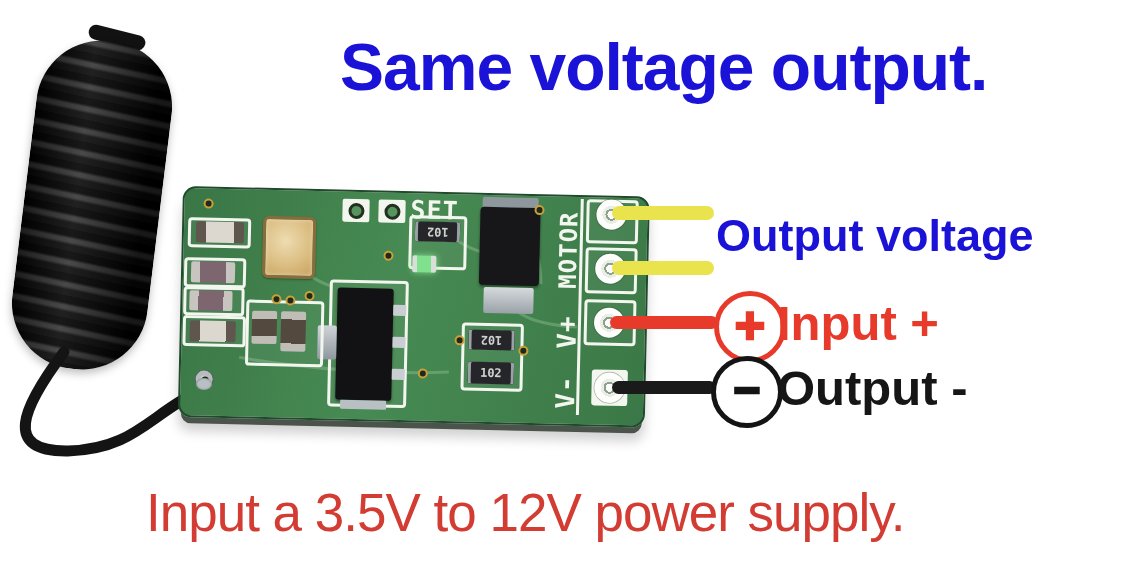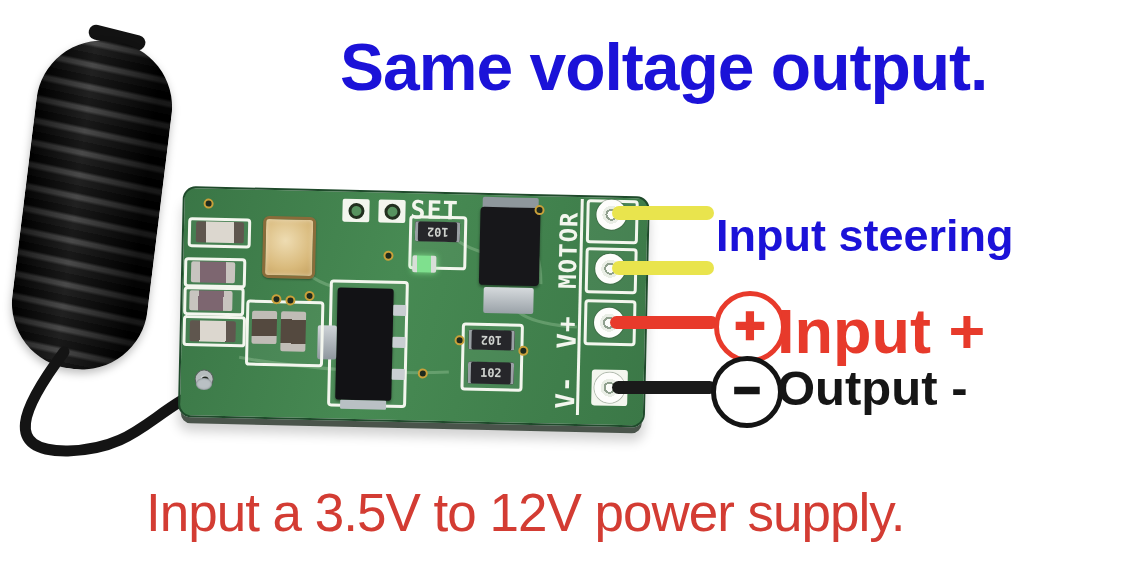--- a/index.html
+++ b/index.html
@@ -103,21 +103,21 @@
     position:absolute;width:62px;height:62px;border-radius:50%;background:#fff;
     display:flex;align-items:center;justify-content:center;
   }
   .sym-circle span{font-weight:bold;-webkit-text-stroke:2.5px currentColor;transform:translateY(-2px);}
   .plus-circle{left:714px;top:291px;border:5px solid var(--wire-red);color:var(--red-label);}
   .plus-circle span{font-size:52px;}
   .minus-circle{left:711px;top:356px;border:5px solid #141414;color:#141414;}
   .minus-circle span{font-size:46px;}
   .ann{position:absolute;font-weight:bold;white-space:nowrap;}
   .ann.steer{left:716px;top:210px;font-size:45px;color:var(--blue);}
-  .ann.plus {left:777px;top:295px;font-size:63px;color:var(--red-label);}
+  .ann.plus {left:777px;top:295px;font-size:49px;color:var(--red-label);}
   .ann.minus{left:777px;top:360px;font-size:49px;color:var(--black-label);}
 </style>
 </head>
 <body>
 
 <div class="stage">
 
   <div class="title">Same voltage output.</div>
 
   <div class="coil-tail"></div>
@@ -215,21 +215,21 @@
       </div>
   </div>
 
   <div class="solder-blob"></div>
 
   <div class="wire y1"></div>
   <div class="wire y2"></div>
   <div class="wire r"></div>
   <div class="wire b"></div>
 
-  <div class="ann steer">Input steering</div>
+  <div class="ann steer">Output voltage</div>
 
   <div class="sym-circle plus-circle">
     <span>+</span>
   </div>
   <div class="ann plus">Input +</div>
 
   <div class="sym-circle minus-circle">
     <span>−</span>
   </div>
   <div class="ann minus">Output -</div>

